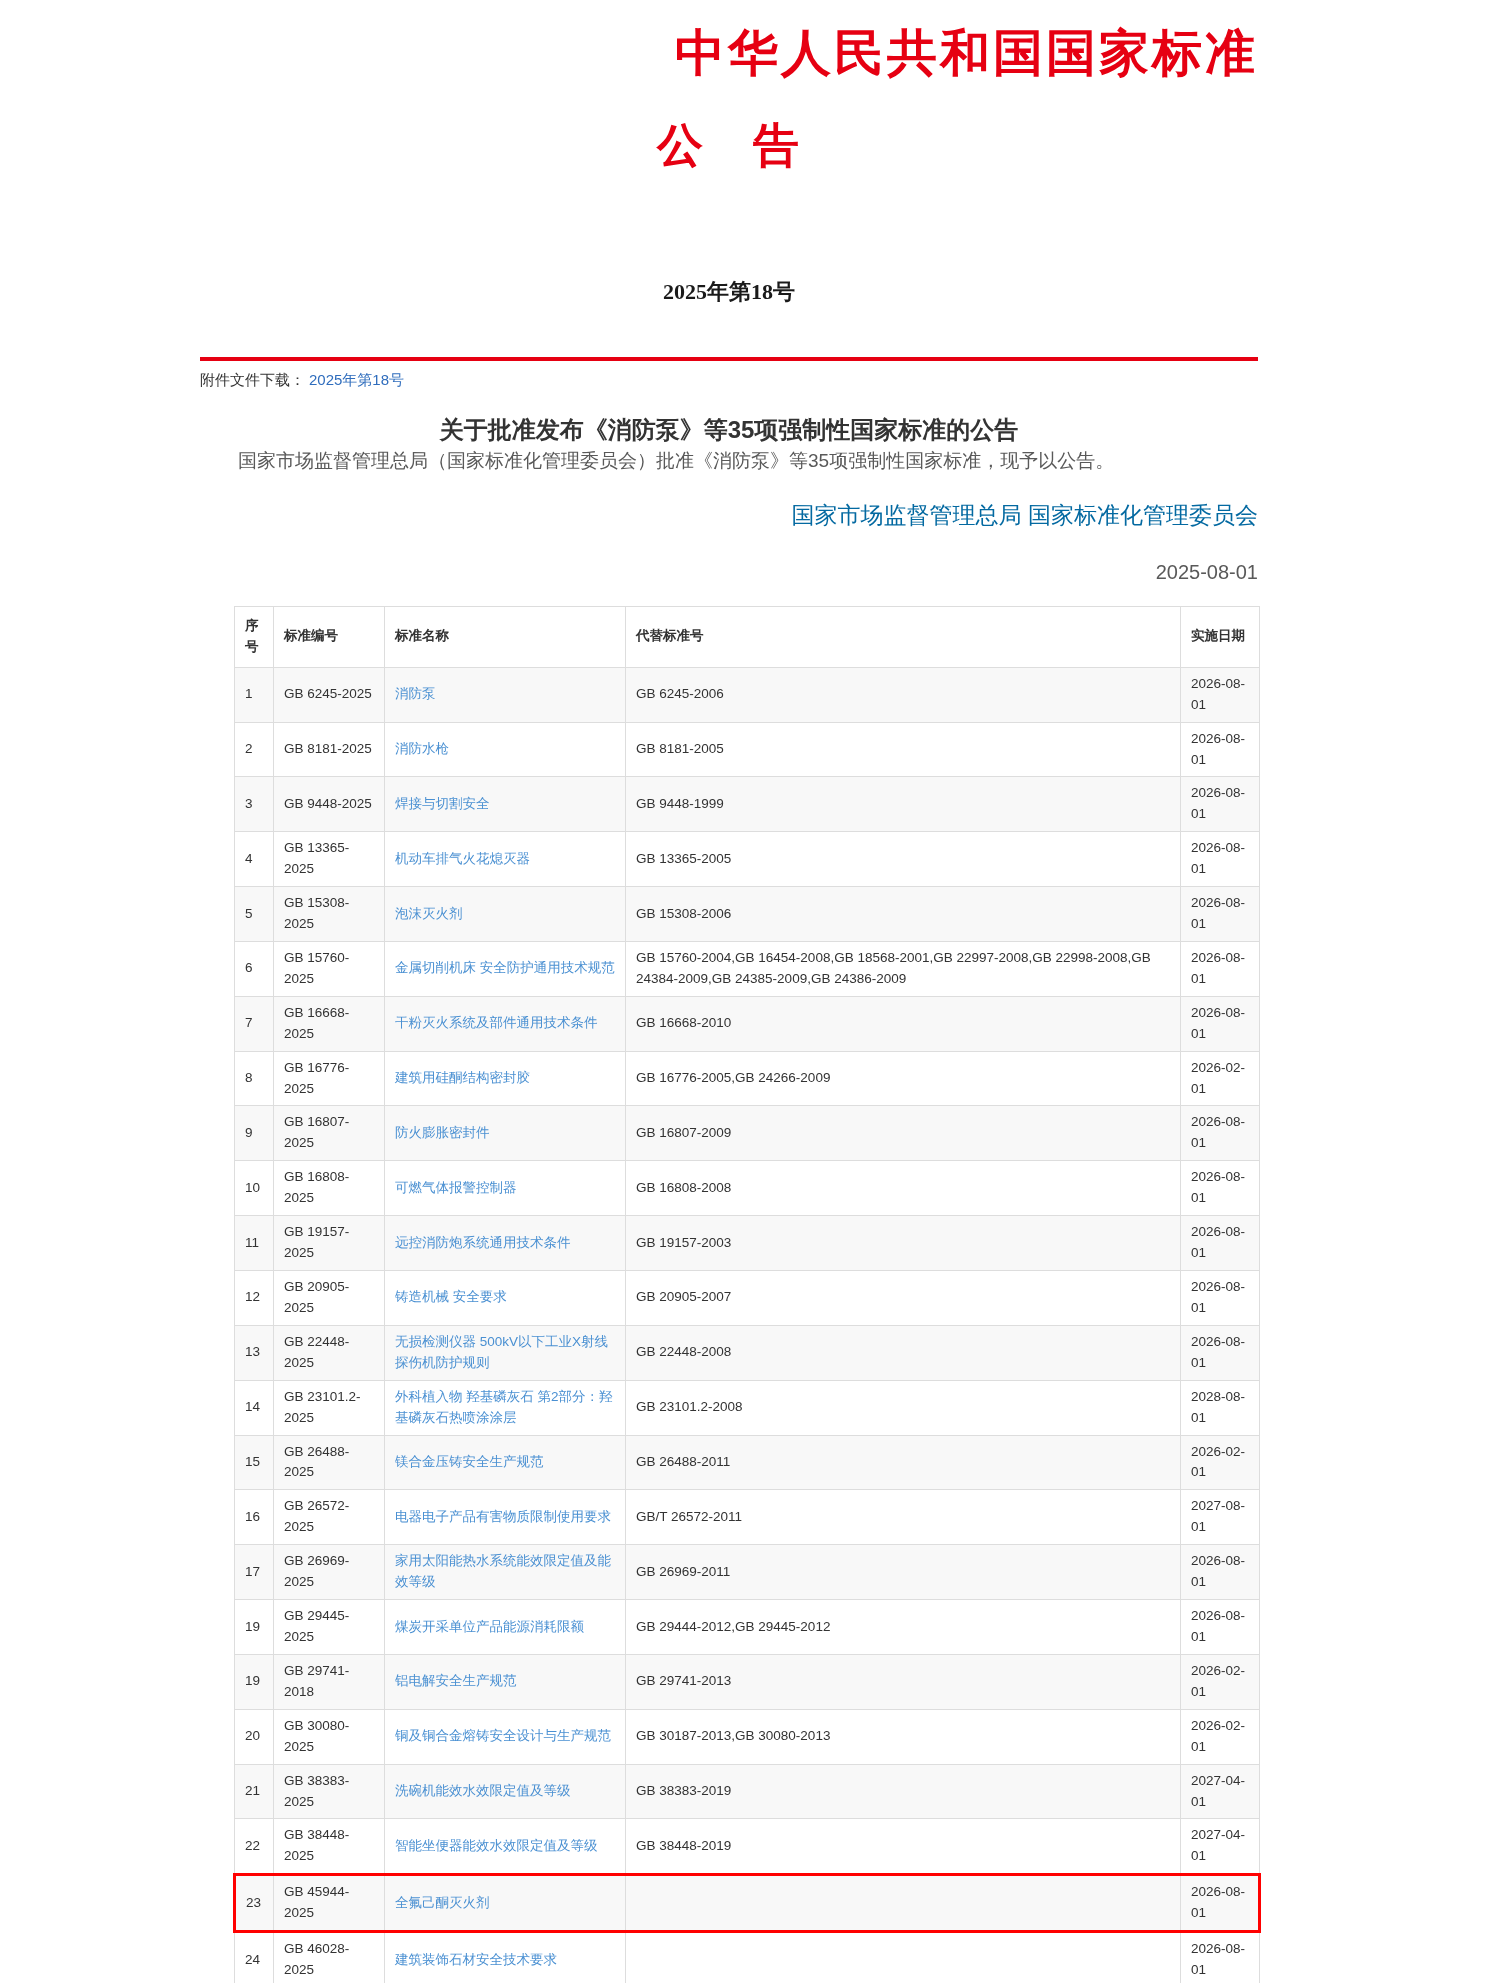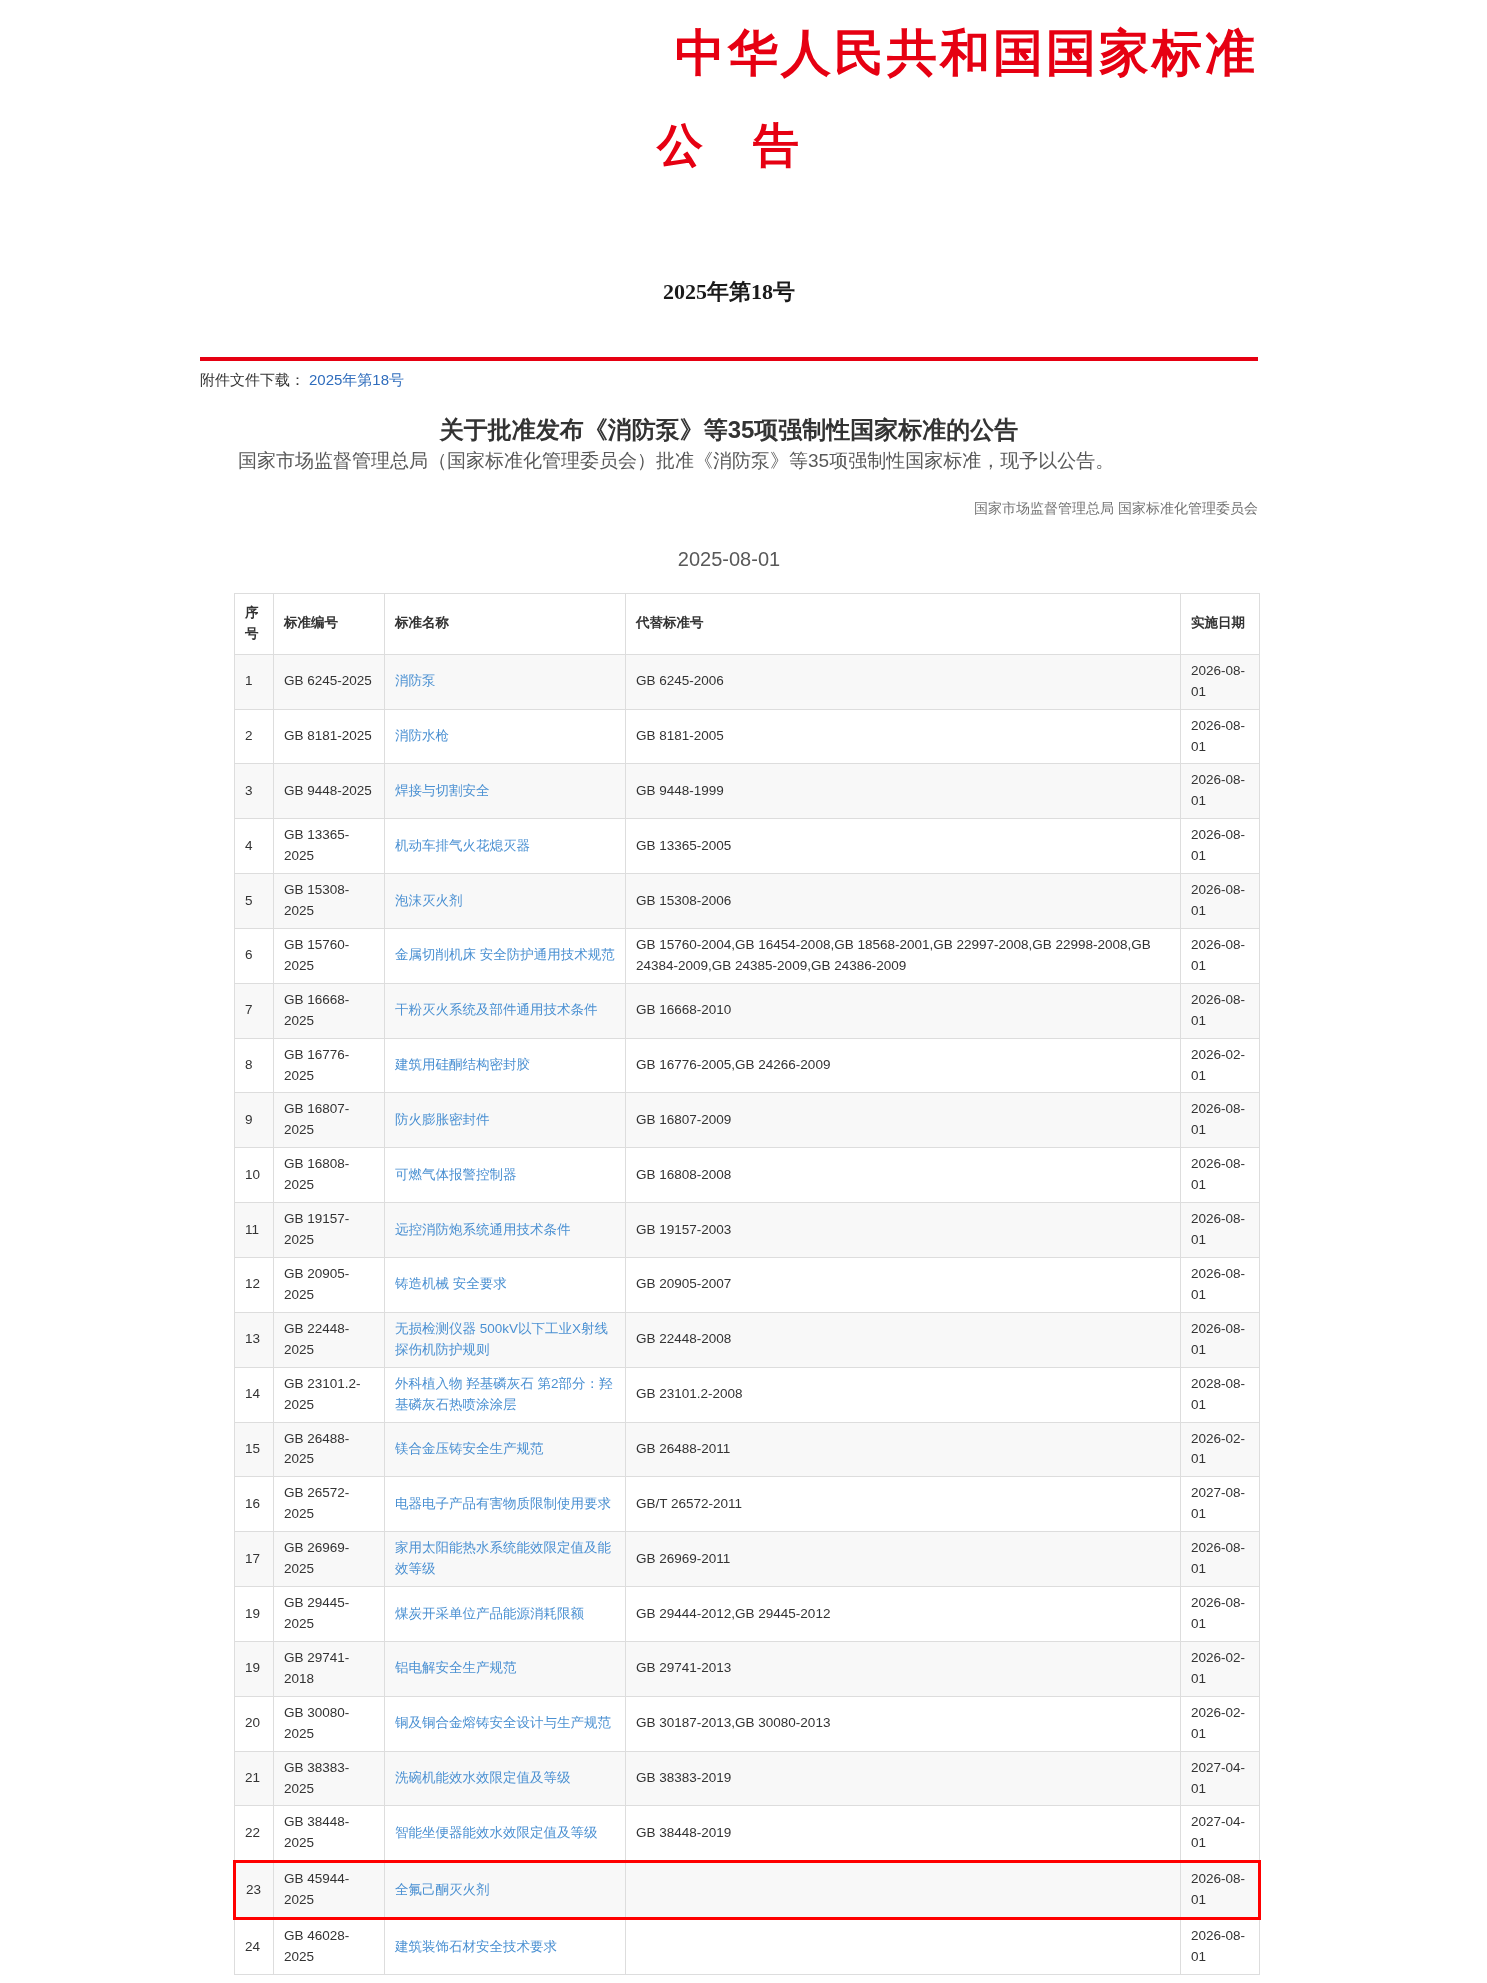--- a/index.html
+++ b/index.html
@@ -66,26 +66,26 @@
   }
   .notice-body {
     font-size: 19px;
     color: #595959;
     line-height: 1.6;
     text-indent: 2em;
   }
   .signature {
     margin-top: 24px;
     text-align: right;
-    font-size: 14px;
-    color: #737373;
+    font-size: 23px;
+    color: #0369a1;
   }
   .pub-date {
     margin-top: 30px;
-    text-align: center;
+    text-align: right;
     font-size: 20px;
     color: #595959;
   }
   table.standards {
     margin-top: 22px;
     margin-left: 33px;
     width: 1025px;
     border-collapse: collapse;
     table-layout: fixed;
     font-size: 13.5px;

